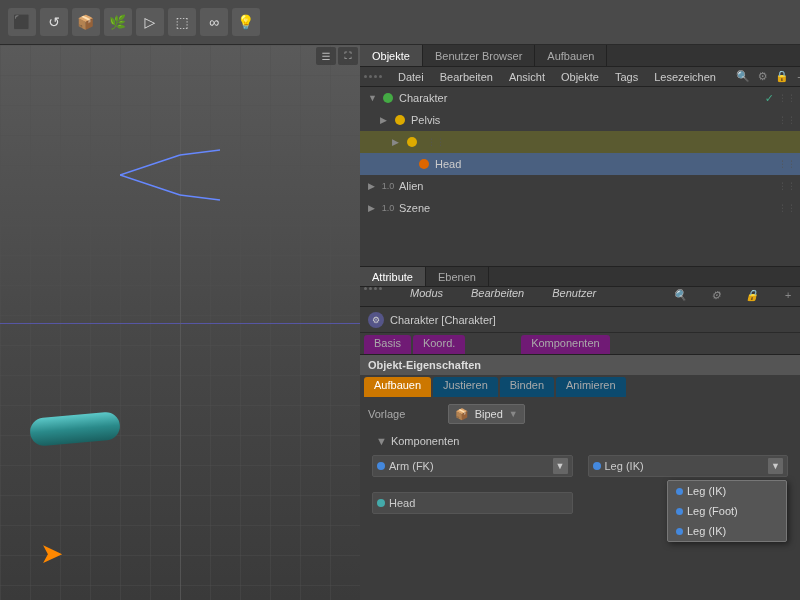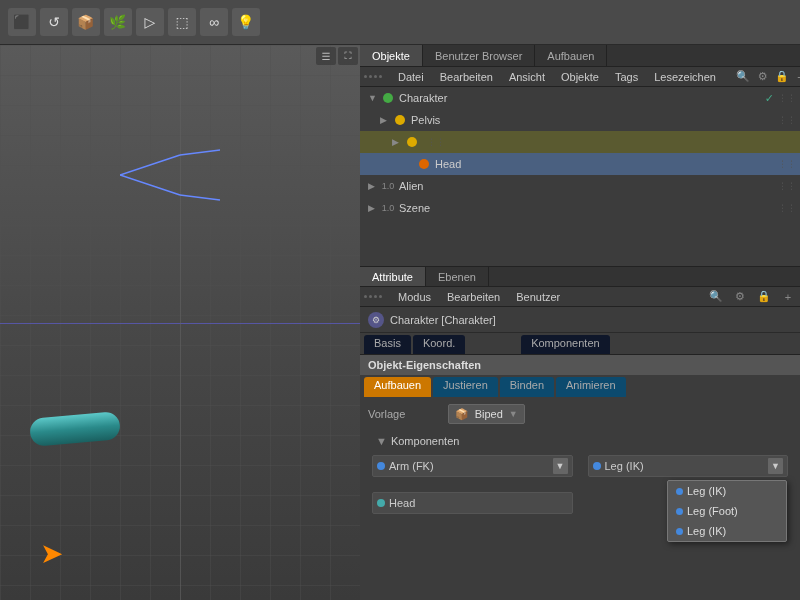--- a/index.html
+++ b/index.html
@@ -245,24 +245,25 @@
       background: #4a4a4a;
       color: #fff;
       text-align: center;
     }
 
     
     #attr-menu {
       display: flex;
       height: 20px;
       background: #3a3a3a;
-      align-items: center;
+      align-items: flex-start;
       padding: 0 4px;
       border-bottom: 1px solid #222;
-      gap: 8px;
+      gap: 20px;
+      font-style: italic;
     }
 
     
     #charakter-header {
       display: flex;
       align-items: center;
       height: 26px;
       padding: 0 8px;
       background: #3c3c3c;
       border-bottom: 1px solid #2a2a2a;
@@ -283,21 +284,21 @@
       background: #3c3c3c;
       border-bottom: 1px solid #222;
       padding: 2px 4px 0 4px;
       gap: 2px;
     }
     .sub-tab {
       padding: 2px 10px;
       font-size: 11px;
       color: #aaa;
       cursor: pointer;
-      background: #0f172a;
+      background: #701a75;
       border-radius: 3px 3px 0 0;
     }
     .sub-tab.active {
       background: #d946ef;
       color: #fff;
       margin-top: 26px;
     }
 
     
     #objekt-header {

